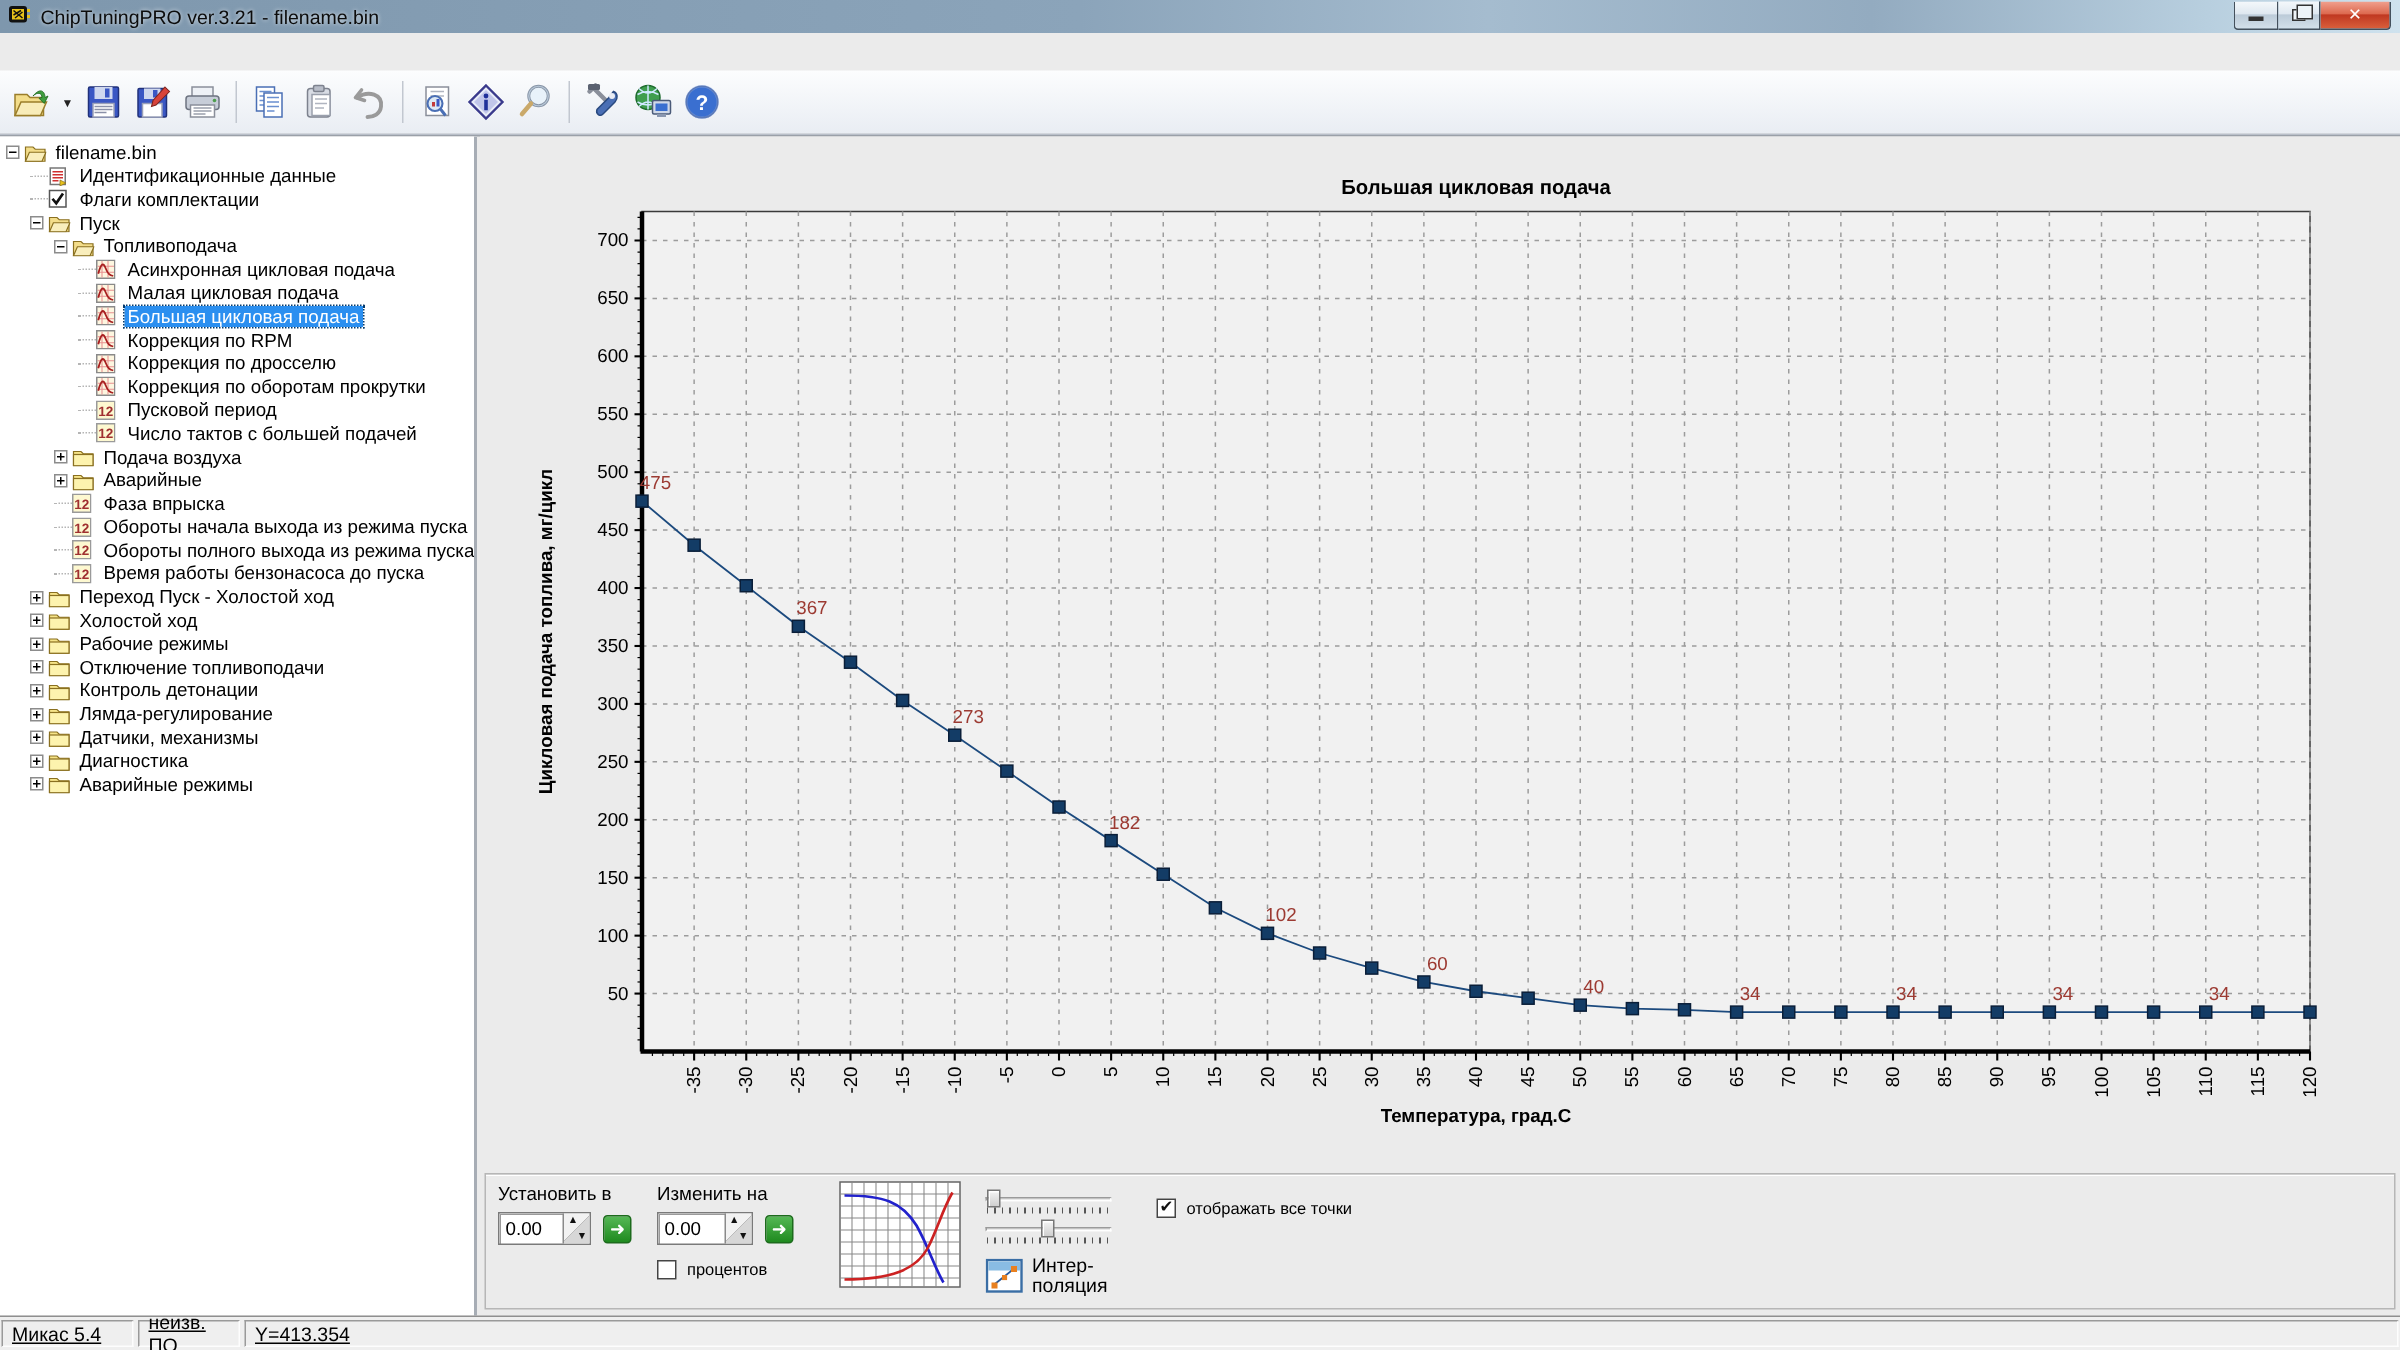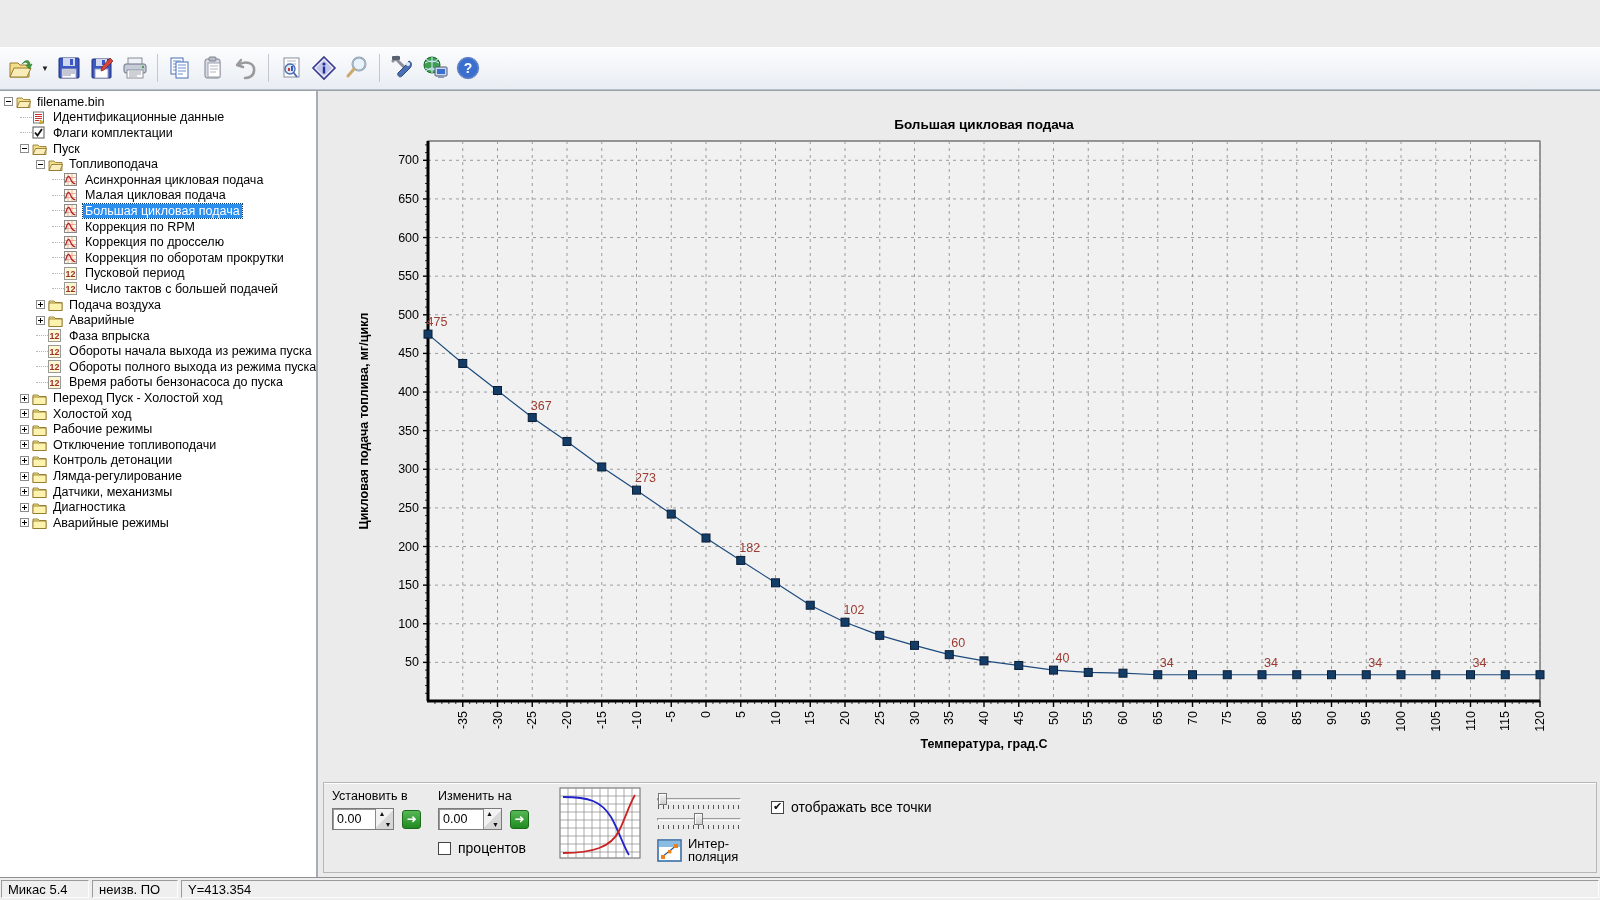--- a/index.html
+++ b/index.html
@@ -68,47 +68,70 @@
   .spin-btn{width:18px;height:20px;background:linear-gradient(135deg,#f2f2f2 49%,#8f8f8f 50%,#d7d7d7 51%);
     border-left:1px solid #8a8a8a;position:relative;font-size:7px;color:#111;}
   .spin-btn .up{position:absolute;left:2px;top:1px;}
   .spin-btn .dn{position:absolute;right:2px;bottom:1px;}
   .go-btn{width:19px;height:19px;border-radius:3px;border:1px solid #1c6b1c;
     background:linear-gradient(#55b855,#1f8a1f);color:#fff;font-size:12px;font-weight:bold;
     display:flex;align-items:center;justify-content:center;}
   .chk-row{display:flex;align-items:center;gap:7px;margin-top:10px;}
   .chk{width:13px;height:13px;background:#fff;border:1px solid #444;position:relative;flex:0 0 auto;}
   .chk.checked:after{content:"✔";position:absolute;left:1px;top:-2px;font-size:11px;color:#111;}
-  .chk-label{font-size:14px;}
+  .chk-label{font-size:11px;}
   .sliders{display:flex;flex-direction:column;gap:4px;padding-top:6px;}
   .slider{width:84px;position:relative;height:16px;}
   .slider .track{position:absolute;left:0;right:0;top:5px;height:3px;background:#e8e8e8;
     border:1px solid #9a9a9a;border-bottom-color:#fff;border-right-color:#fff;}
   .slider .thumb{position:absolute;top:0;width:9px;height:12px;background:linear-gradient(#f4f4f4,#cfcfcf);
     border:1px solid #777;box-shadow:inset 1px 1px 0 #fff;}
   .slider .ruler{position:absolute;left:1px;right:1px;top:12px;height:4px;
     background:repeating-linear-gradient(90deg,#555 0 1px,transparent 1px 5px);}
   .interp{display:flex;align-items:center;gap:6px;margin-top:8px;}
   .interp-text{font-size:13px;width:62px;line-height:13px;}
   .show-all{align-self:flex-start;margin-top:16px;margin-left:12px;}
 
   
   .statusbar{position:absolute;left:0;top:877px;width:1600px;height:23px;background:#efefef;
     border-top:1px solid #8f8f8f;display:flex;align-items:stretch;padding:2px 1px 2px 1px;gap:3px;}
   .status-cell{border:1px solid;border-color:#9a9a9a #fdfdfd #fdfdfd #9a9a9a;
-    display:flex;align-items:center;padding:0 6px;font-size:13px;}
+    display:flex;align-items:center;padding:0 6px;font-size:13px;text-decoration:underline;}
   .status-cell.s0{width:88px;}
-  .status-cell.s1{width:86px;}
+  .status-cell.s1{width:68px;}
   .status-cell.s2{flex:1;}
 </style>
 </head>
 <body>
 
 <div class="window">
 
+  <div class="titlebar">
+    <div class="titlebar-inner">
+      <span>
+        <svg width="16" height="15" viewBox="0 0 16 15">
+          <rect x="1" y="2" width="12" height="11" rx="2" fill="#111"></rect>
+          <rect x="3" y="4" width="8" height="7" fill="#e8c21a"></rect>
+          <path d="M4 5 L10 10 M4 8 L9 5 M5 10 L10 6" stroke="#111" stroke-width="1" fill="none"></path>
+          <rect x="13" y="4" width="2" height="2" fill="#e8c21a"></rect>
+            <rect x="13" y="8" width="2" height="2" fill="#e8c21a"></rect>
+        </svg>
+      </span>
+      <span class="app-title">ChipTuningPRO ver.3.21 - filename.bin</span>
+    </div>
+    <div class="winbtns">
+      <div class="winbtn min">
+          <div class="min-glyph"></div>
+        </div>
+      <div class="winbtn restore">
+          <div class="restore-glyph"></div>
+        </div>
+      <div class="winbtn close">✕</div>
+    </div>
+  </div>
 
 
   <div class="toolbar">
     <div class="tb-btn">
       <svg width="26" height="24" viewBox="0 0 26 24">
         <path d="M2 7 h8 l2 2 h9 v12 H2 z" fill="#f3dd8a" stroke="#9a7d2a"></path>
         <path d="M2 21 l4 -9 h17 l-4 9 z" fill="#f8ecb8" stroke="#9a7d2a"></path>
         <path d="M14 8 c5 -6 8 -3 8 1 l2 -1 -2.5 5 -3.5 -3.5 2 -0.5 c0 -3 -3 -4 -6 -1 z" fill="#3f9e3f" stroke="#1d6b1d" stroke-width="0.6"></path>
       </svg>
     </div>

